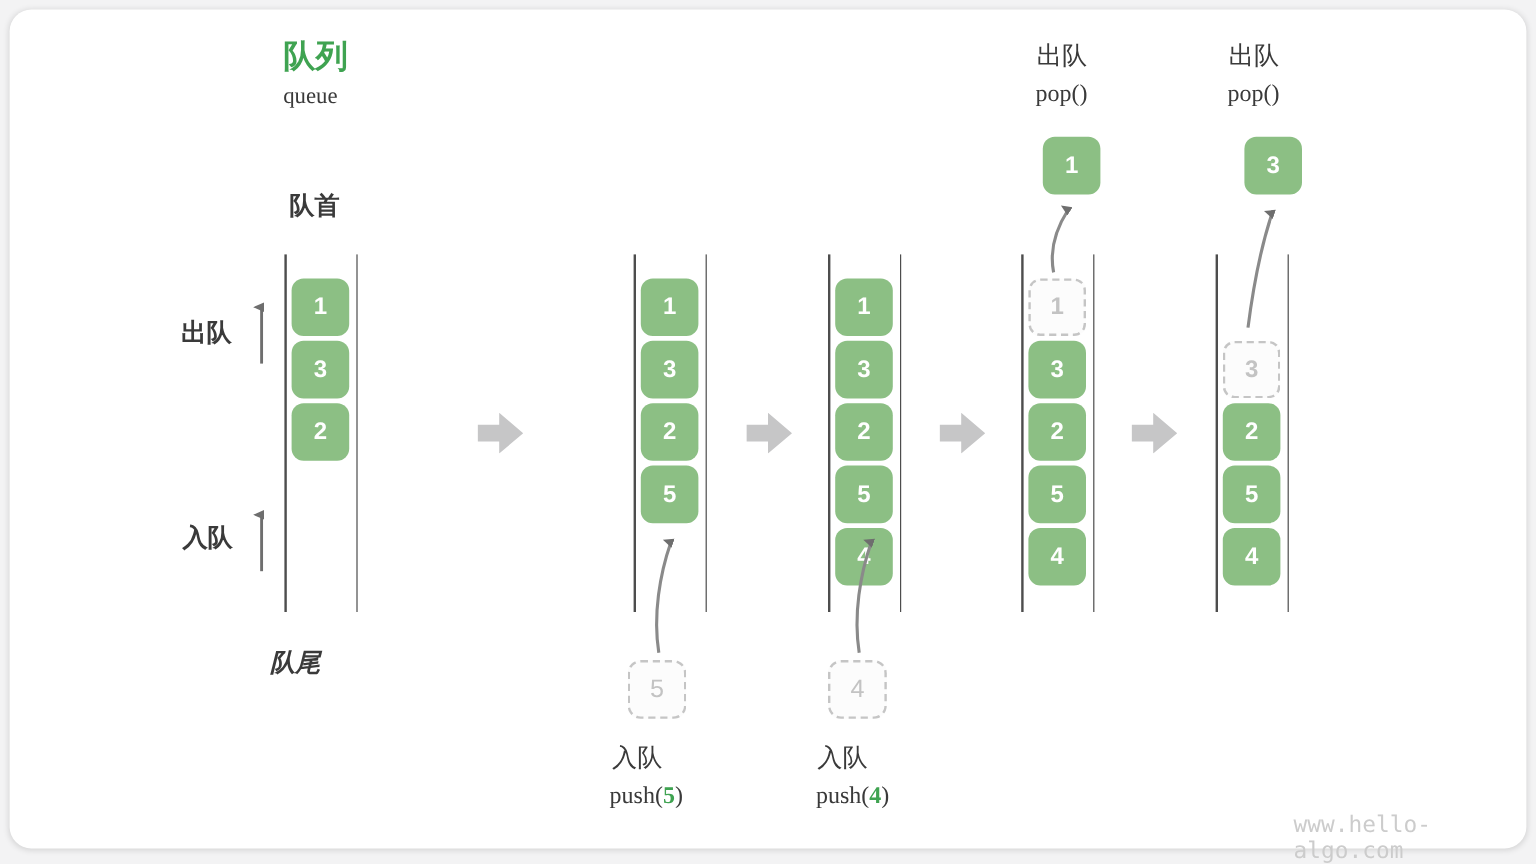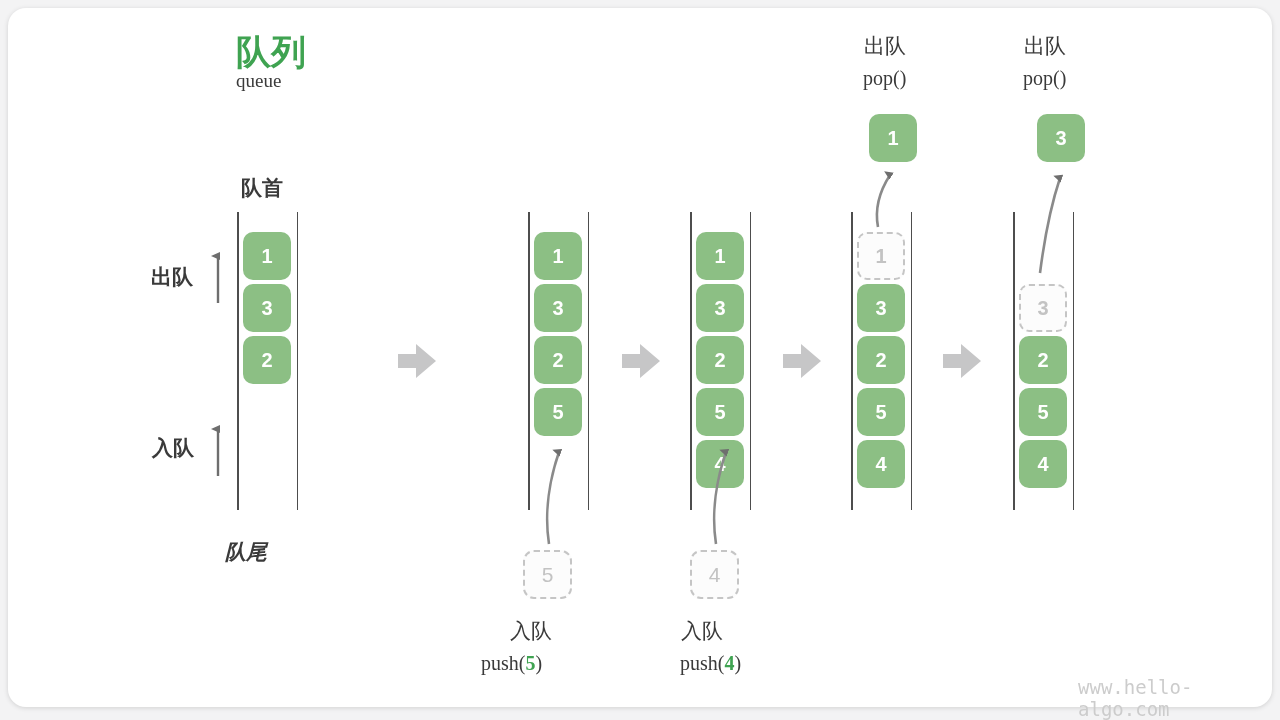--- a/index.html
+++ b/index.html
@@ -9,25 +9,25 @@
     font-family:"Liberation Sans","DejaVu Sans",sans-serif;
     position:relative;
     overflow:hidden;
   }
   .card{
     position:absolute;left:8px;top:8px;right:8px;bottom:13px;
     background:#ffffff;border-radius:18px;
     box-shadow:0 1px 5px rgba(0,0,0,0.14);
   }
   
-  .title-zh{position:absolute;left:236px;top:29px;font-size:35px;font-weight:bold;color:#3fa351;}
+  .title-zh{position:absolute;left:236px;top:29px;font-size:27px;font-weight:bold;color:#3fa351;}
   .title-en{position:absolute;left:236px;top:70px;font-size:19px;color:#3a3a3a;
             font-family:Liberation Serif, serif;}
   .lbl{position:absolute;font-size:21px;font-weight:bold;color:#3a3a3a;}
-  .lbl-front{left:241px;top:157px;margin-top:17px;}
+  .lbl-front{left:241px;top:157px;}
   .lbl-rear{left:225px;top:538px;font-style:italic;}
   .lbl-deq{left:151px;top:263px;}
   .lbl-enq{left:152px;top:434px;}
   
   .queue{position:absolute;top:212px;width:61px;height:298px;}
   .q1{left:237px;} .q2{left:528px;} .q3{left:690px;} .q4{left:851px;} .q5{left:1013px;}
   .wall{position:absolute;top:0;width:1.5px;height:298px;background:#4d4d4d;}
   .wl{left:0;} .wr{left:59.5px;}
   .qbox{
     position:absolute;left:6px;width:48px;height:48px;border-radius:10px;
@@ -53,21 +53,21 @@
     font-size:21px;text-align:center;line-height:45px;
   }
   .stage5{left:523px;} .stage4{left:690px;}
   
   .op-zh{position:absolute;font-size:21px;color:#3a3a3a;}
   .op-code{
     position:absolute;font-size:20px;color:#3a3a3a;
     font-family:Liberation Serif, serif;
   }
   .op-code .arg{color:#3fa351;font-weight:bold;}
-  .push5-zh{left:510px;top:617px;} .push5-code{left:481px;top:652px;}
+  .push5-zh{left:510px;top:617px;} .push5-code{left:508px;top:652px;}
   .push4-zh{left:681px;top:617px;} .push4-code{left:680px;top:652px;}
   .pop1-zh{left:864px;top:32px;}  .pop1-code{left:863px;top:67px;}
   .pop3-zh{left:1024px;top:32px;} .pop3-code{left:1023px;top:67px;}
   
   .tarrow{position:absolute;width:38px;height:34px;}
   .ta1{left:398px;top:344px;} .ta2{left:622px;top:344px;}
   .ta3{left:783px;top:344px;} .ta4{left:943px;top:344px;}
   
   .overlay{position:absolute;left:0;top:0;width:1280px;height:720px;pointer-events:none;}
   

